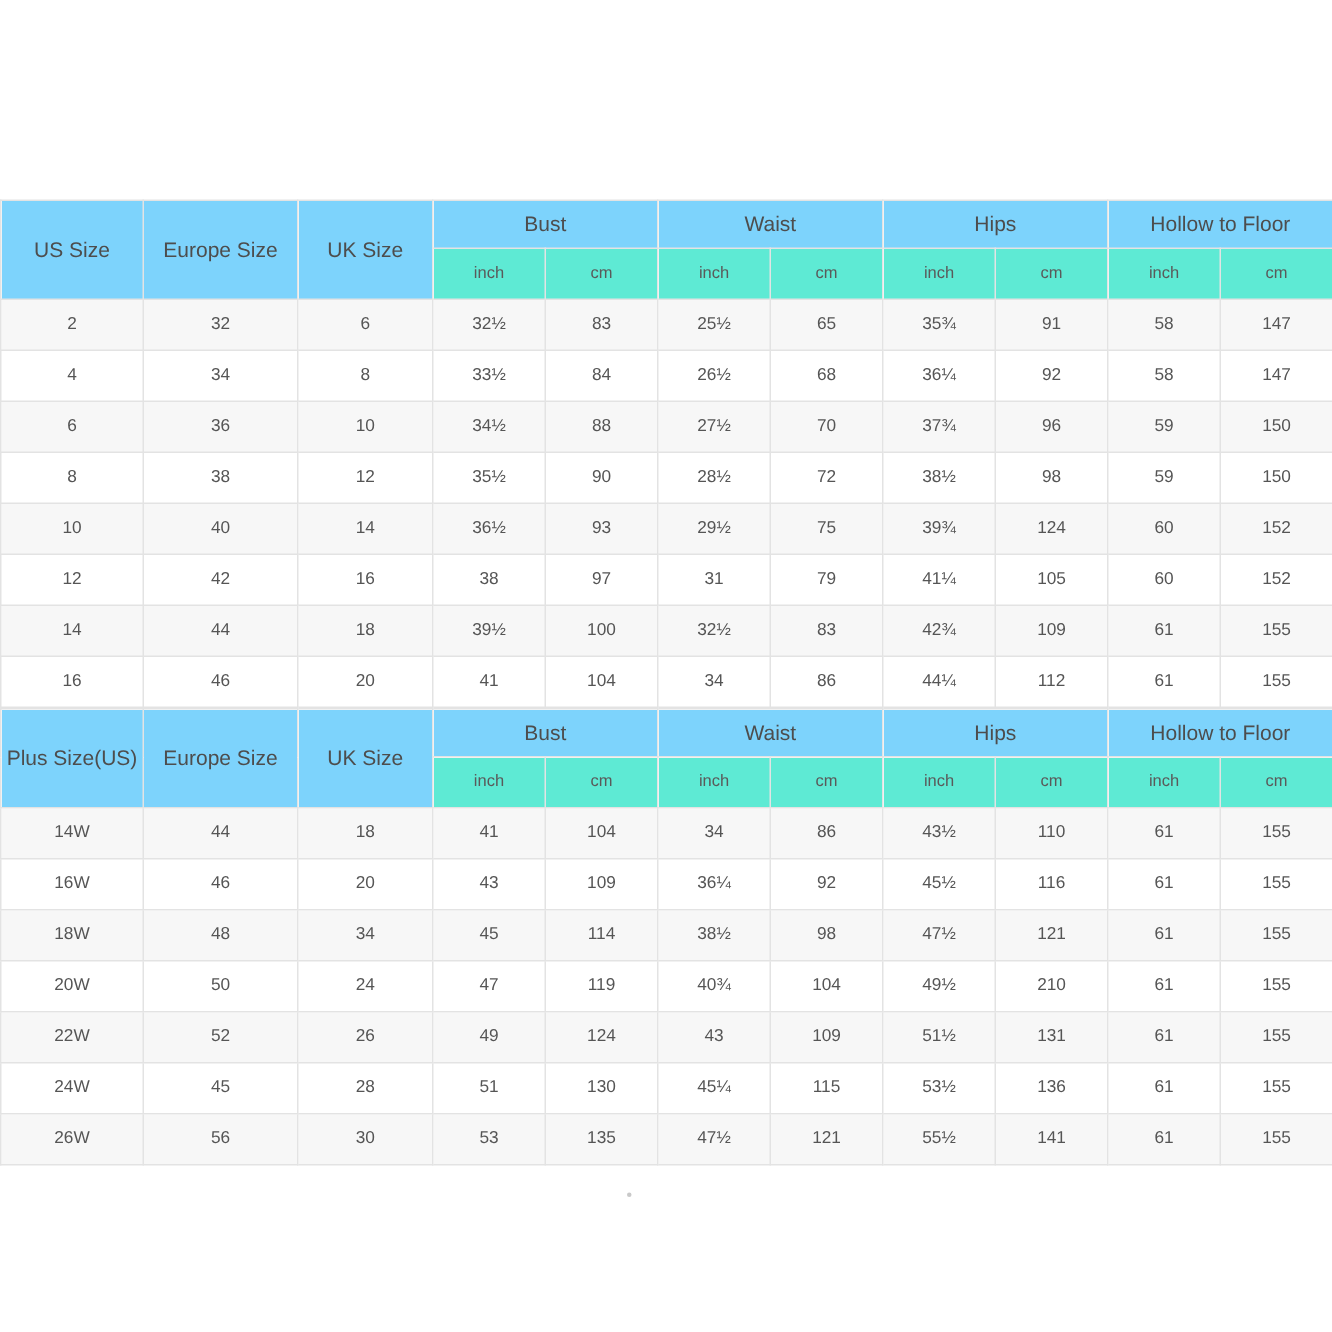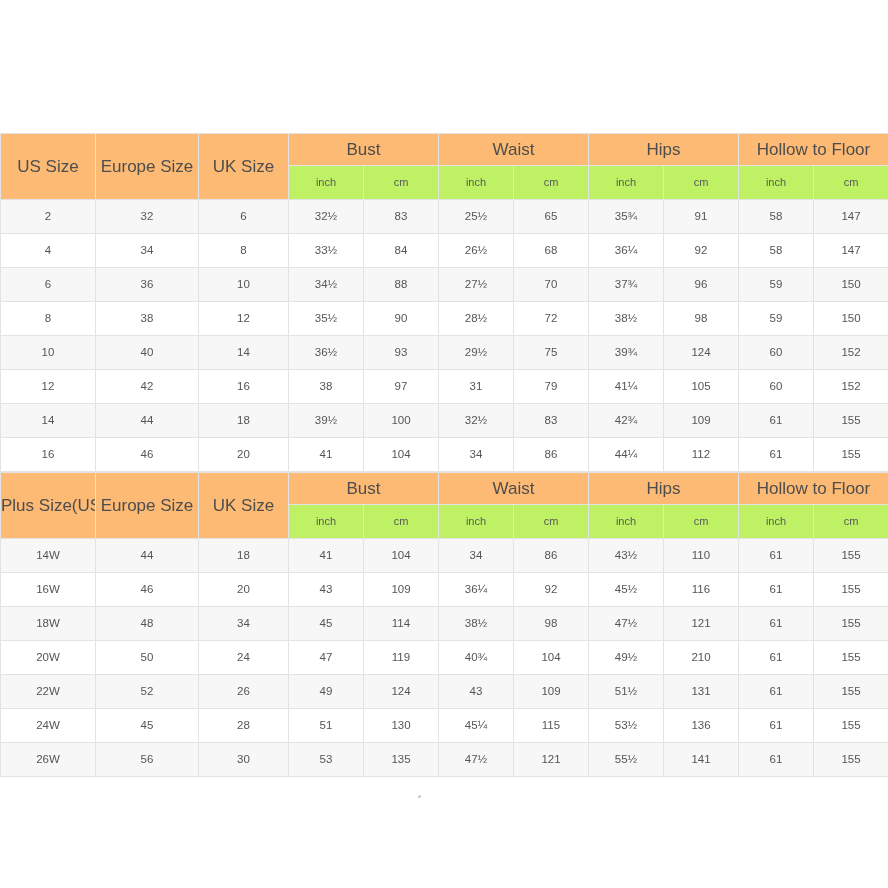--- a/index.html
+++ b/index.html
@@ -40,28 +40,28 @@
     font-weight: normal;
     color: #555555;
     padding: 0;
     height: 33px;
     line-height: 33px;
     overflow: hidden;
     white-space: nowrap;
   }
   
   tr.head-main td {
-    background: #fdba74;
+    background: #7dd3fc;
     height: 31px;
     line-height: 31px;
-    font-size: 17px;
+    font-size: 14px;
     color: #4d4d4d;
   }
   tr.head-units td {
-    background: #bef264;
+    background: #5eead4;
     height: 33px;
     line-height: 33px;
     color: #5a5a5a;
     font-size: 11px;
   }
   tr.alt-a td { background: #f7f7f7; }
   tr.alt-b td { background: #ffffff; }
 
   
   col.c-us    { width: 95px; }

